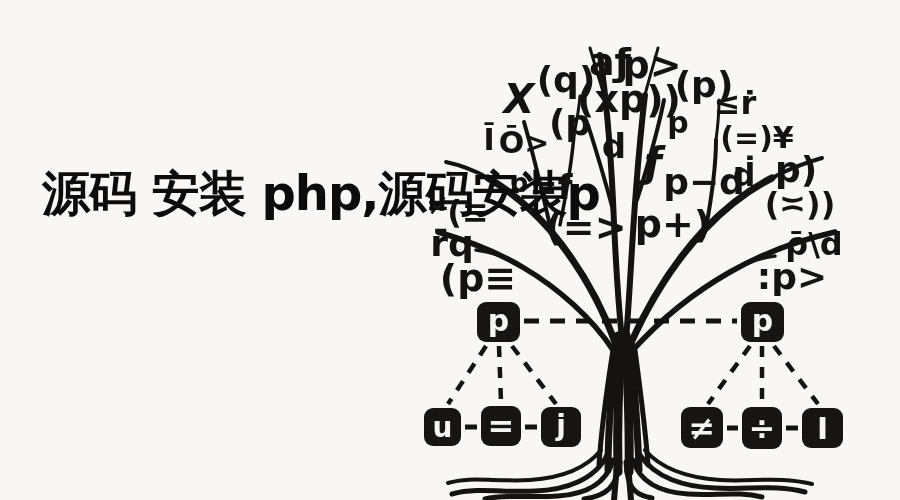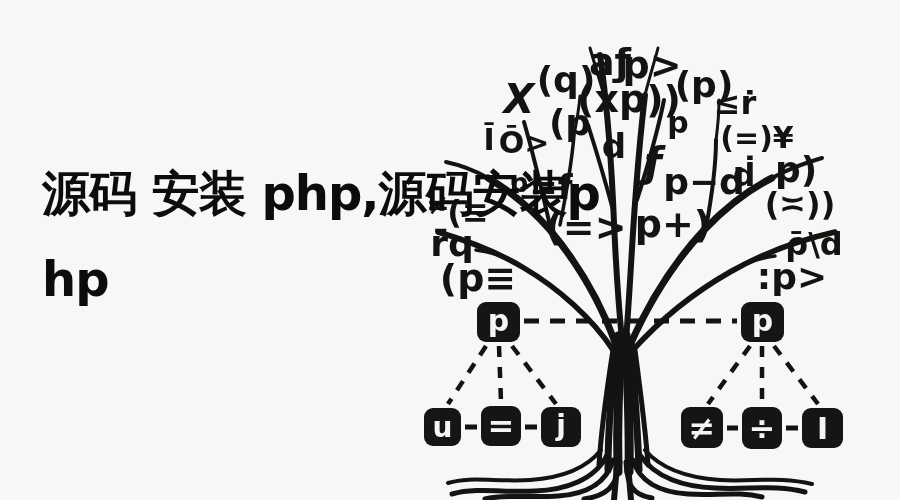--- a/index.html
+++ b/index.html
@@ -145,15 +145,14 @@
         </g>
         <g>
           <rect x="802" y="408" width="41" height="40" rx="9" fill="#161514"></rect>
           <text x="822.5" y="428" text-anchor="middle" dominant-baseline="central" font-size="30" font-weight="bold" fill="#f5f5f3" font-family="&quot;DejaVu Serif&quot;, serif">I</text>
         </g>
       </g>
   </svg>
 
   <div class="title">
     <div>源码 安装 php,源码安装p</div>
-    <div>hp</div>
   </div>
 </div>
 
 </body></html>

